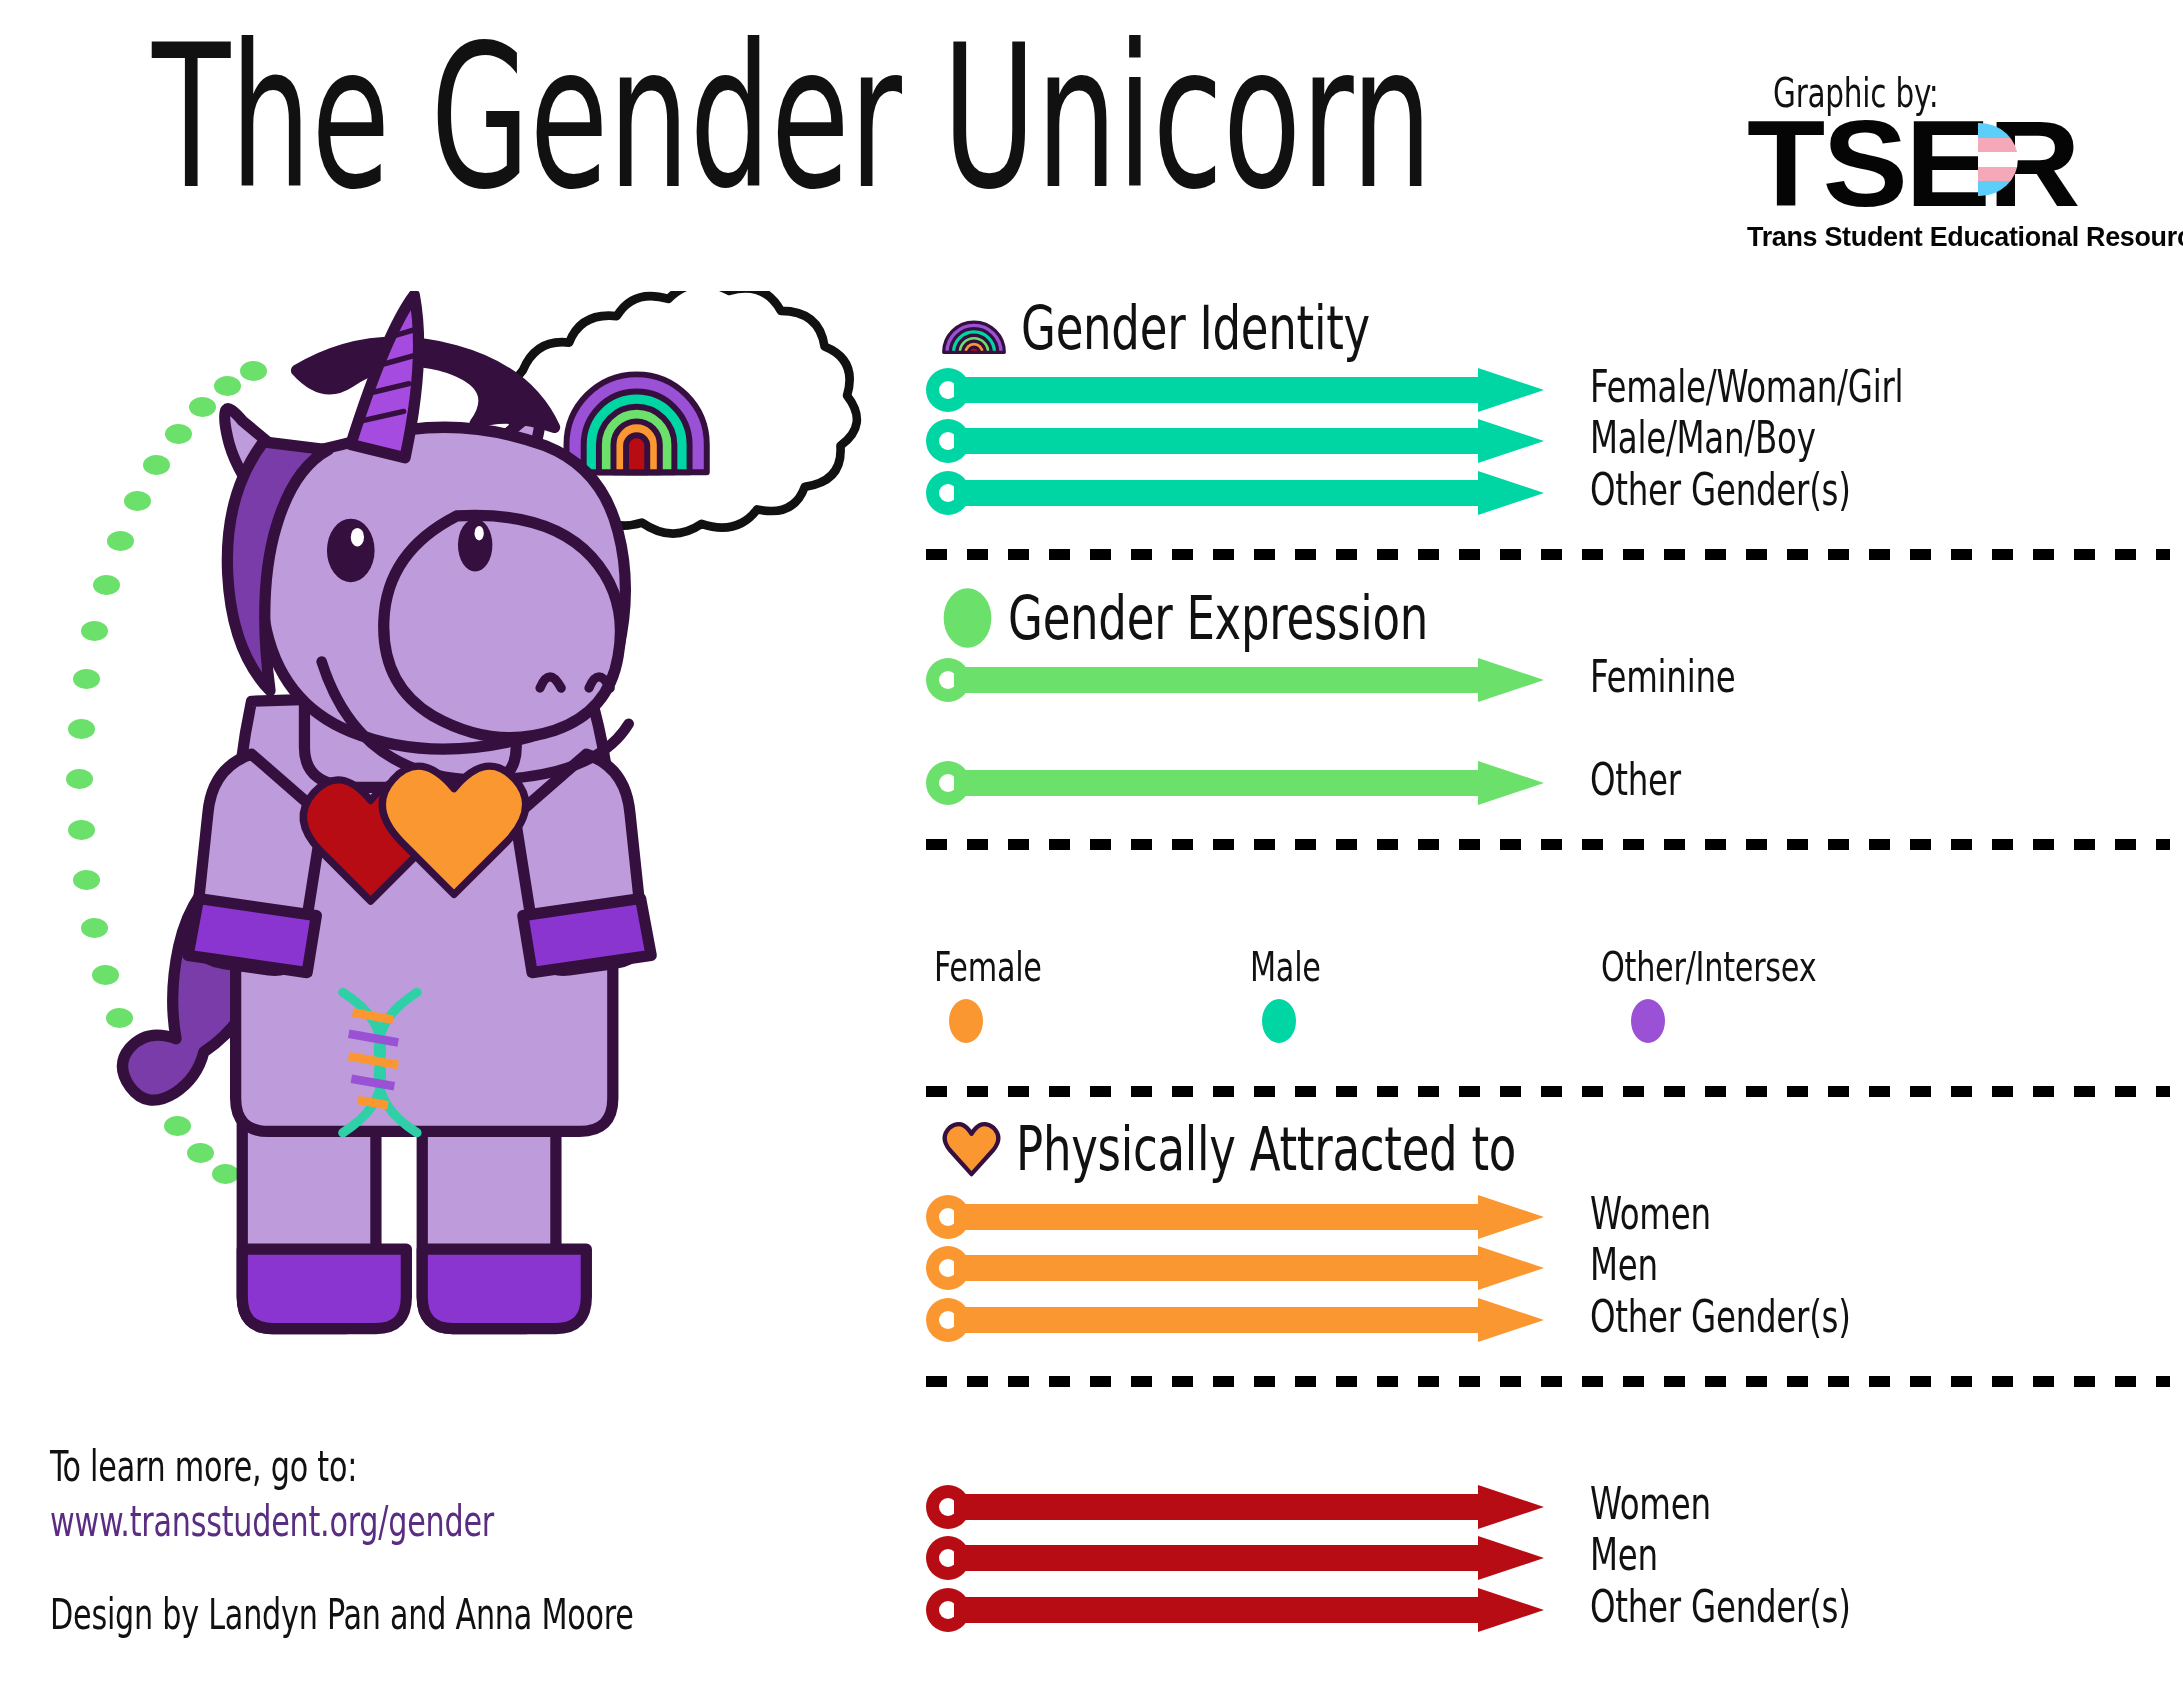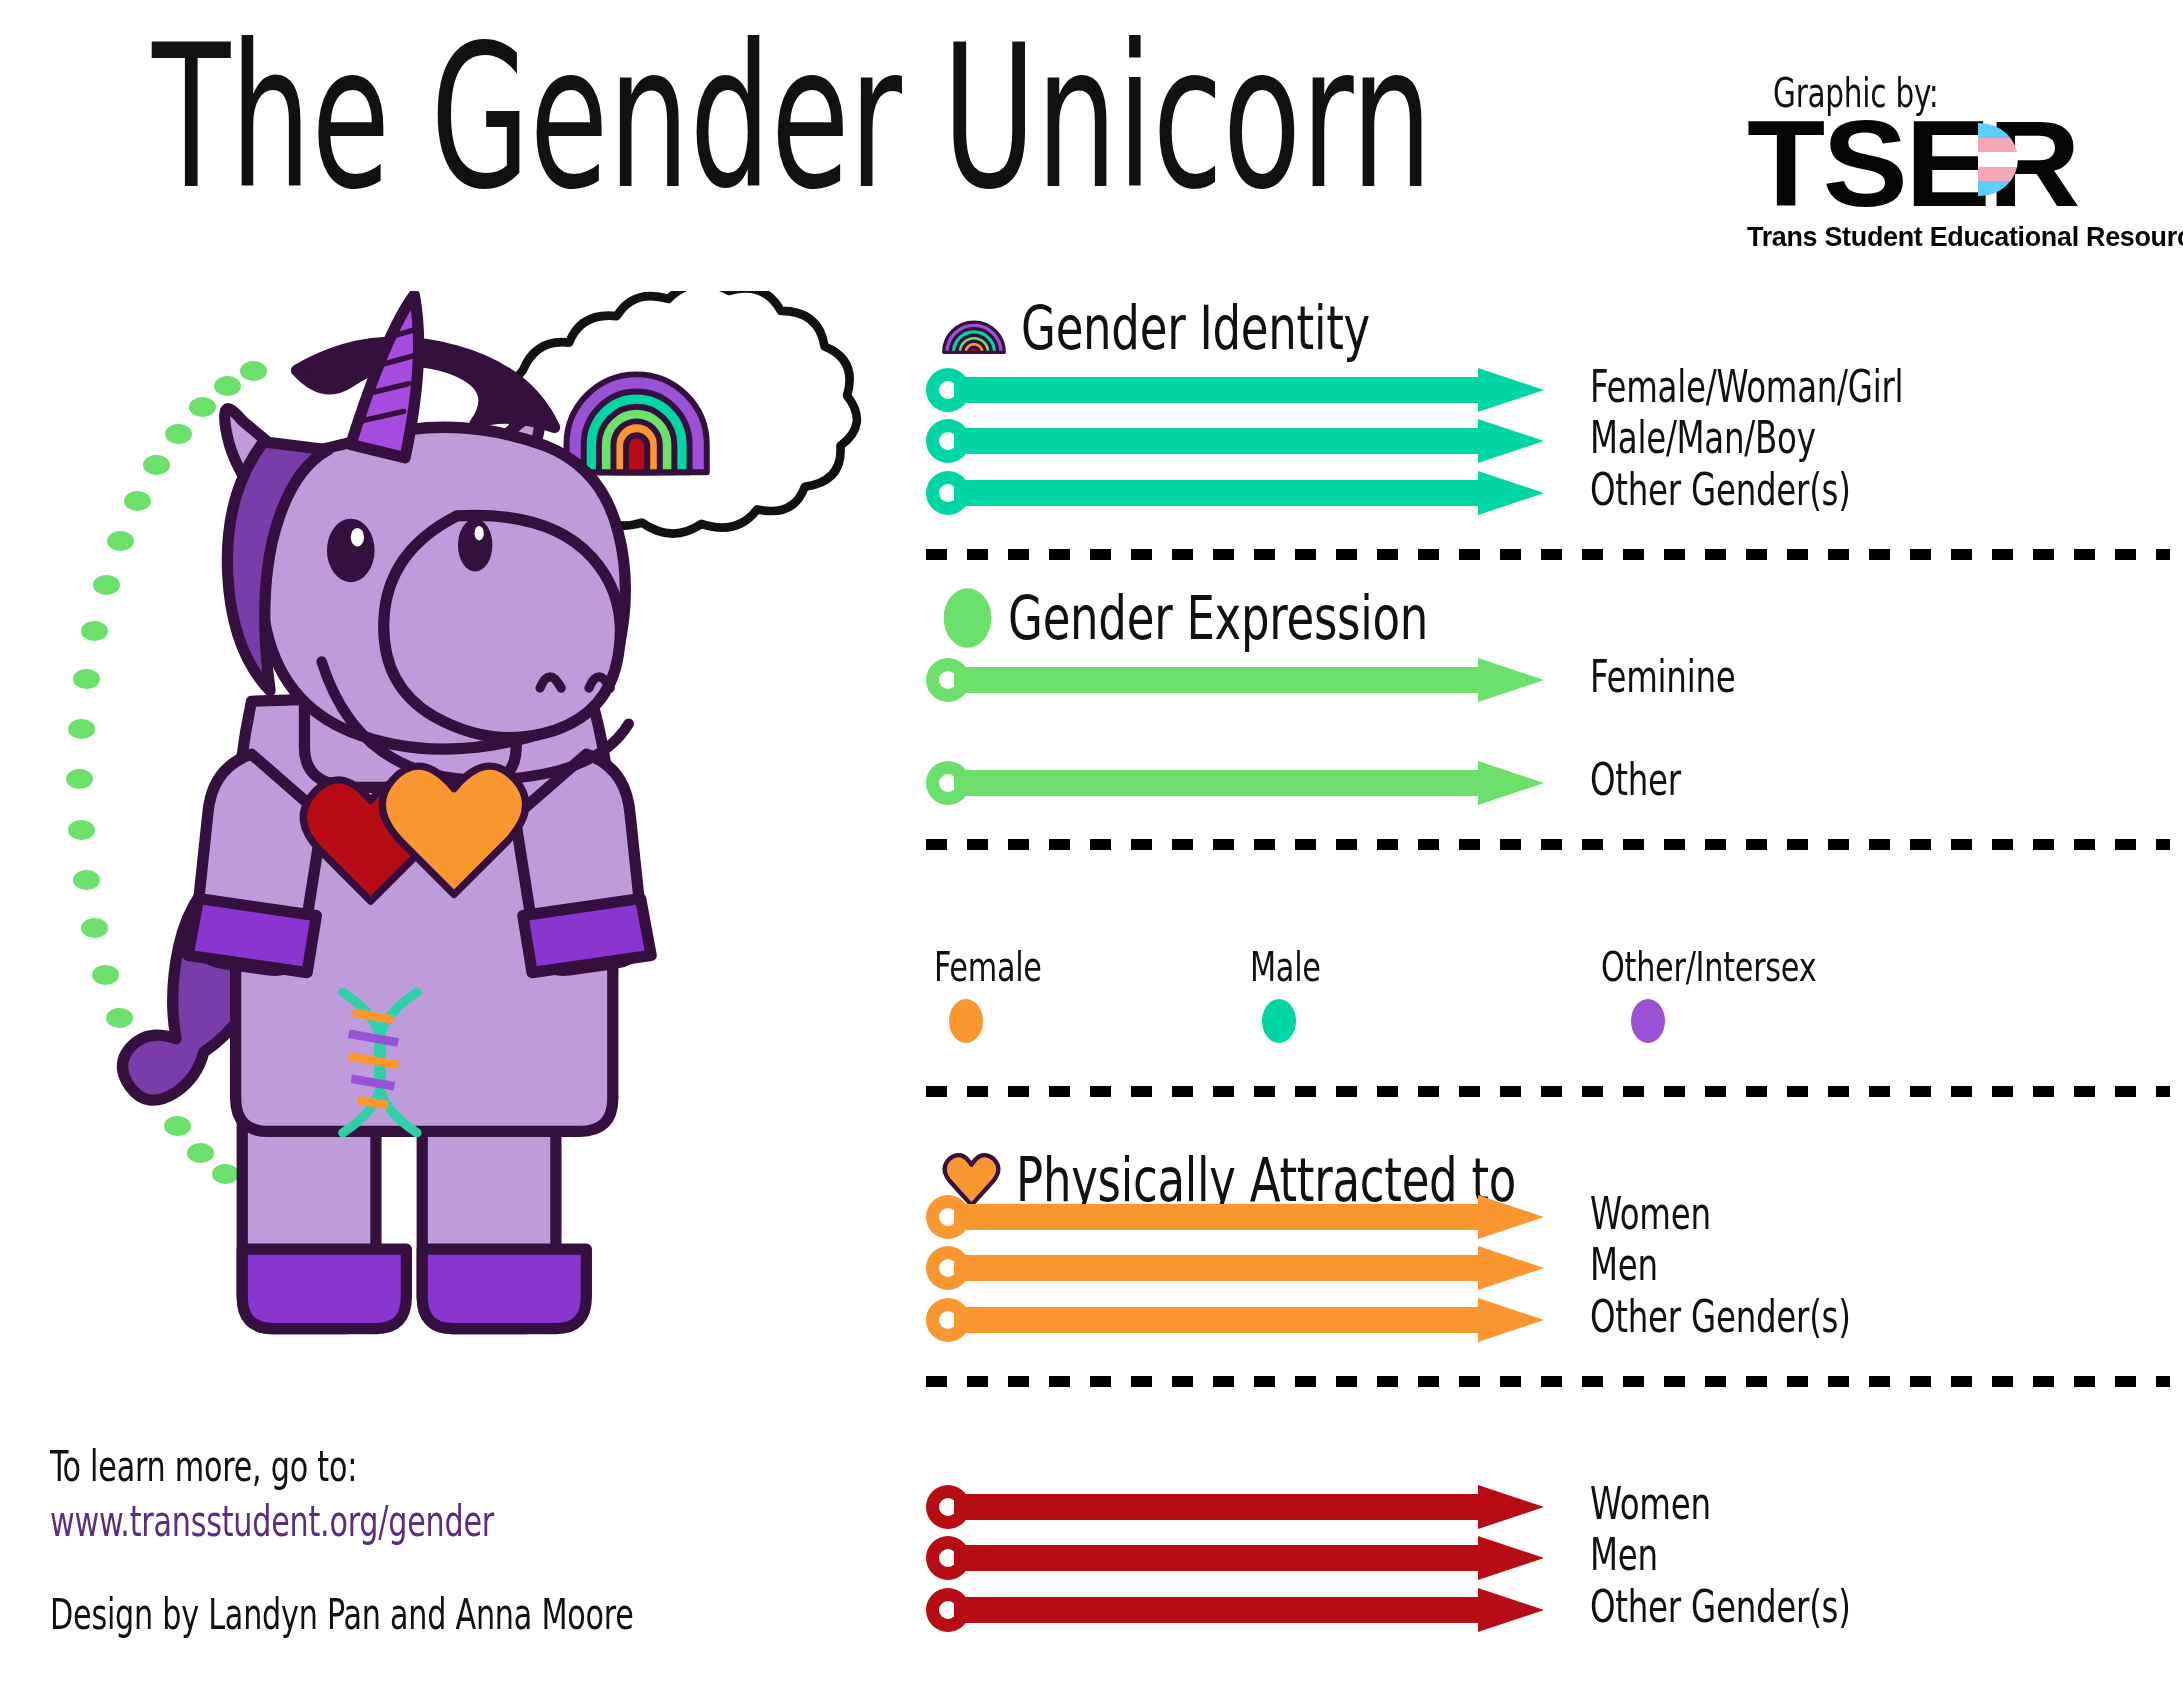--- a/index.html
+++ b/index.html
@@ -264,21 +264,21 @@
       </div>
       <div class="abs" style="left: 324px; top: 656px;">
         <div class="hand sab-label">Male</div>
         <div class="sab-dot" style="background: rgb(0, 214, 164); left: 12px; top: 52px;"></div>
       </div>
       <div class="abs" style="left: 675px; top: 656px;">
         <div class="hand sab-label">Other/Intersex</div>
         <div class="sab-dot" style="background: rgb(155, 81, 214); left: 30px; top: 52px;"></div>
       </div>
       <div class="divider abs" style="left: 0px; top: 795px; width: 1244px;"></div>
-      <div class="abs" style="left: 0px; top: 827px; display: flex; align-items: center; height: 73px; margin-top: 25px;">
+      <div class="abs" style="left: 0px; top: 827px; display: flex; align-items: flex-start; height: 73px;">
         <svg viewBox="0 0 100 100" width="61" height="61" style="flex: 0 0 auto; margin-left: 14.6px;">
           <path d="M50 92 L14 52 Q-2 32 14 16 Q34 0 50 26 Q66 0 86 16 Q102 32 86 52 Z" fill="#FB9731" stroke="#35103F" stroke-width="7" stroke-linejoin="round" stroke-linecap="round"></path>
         </svg>
         <div class="hand sec-title" style="margin-left: 14.6px;">Physically Attracted to</div>
       </div>
       <div class="arrow" style="left: 0px; top: 904px; width: 1244px;">
         <div class="ring" style="background: rgb(251, 151, 49);">
           <div class="hole"></div>
         </div>
         <div class="shaft" style="background: rgb(251, 151, 49); width: 525px;"></div>

